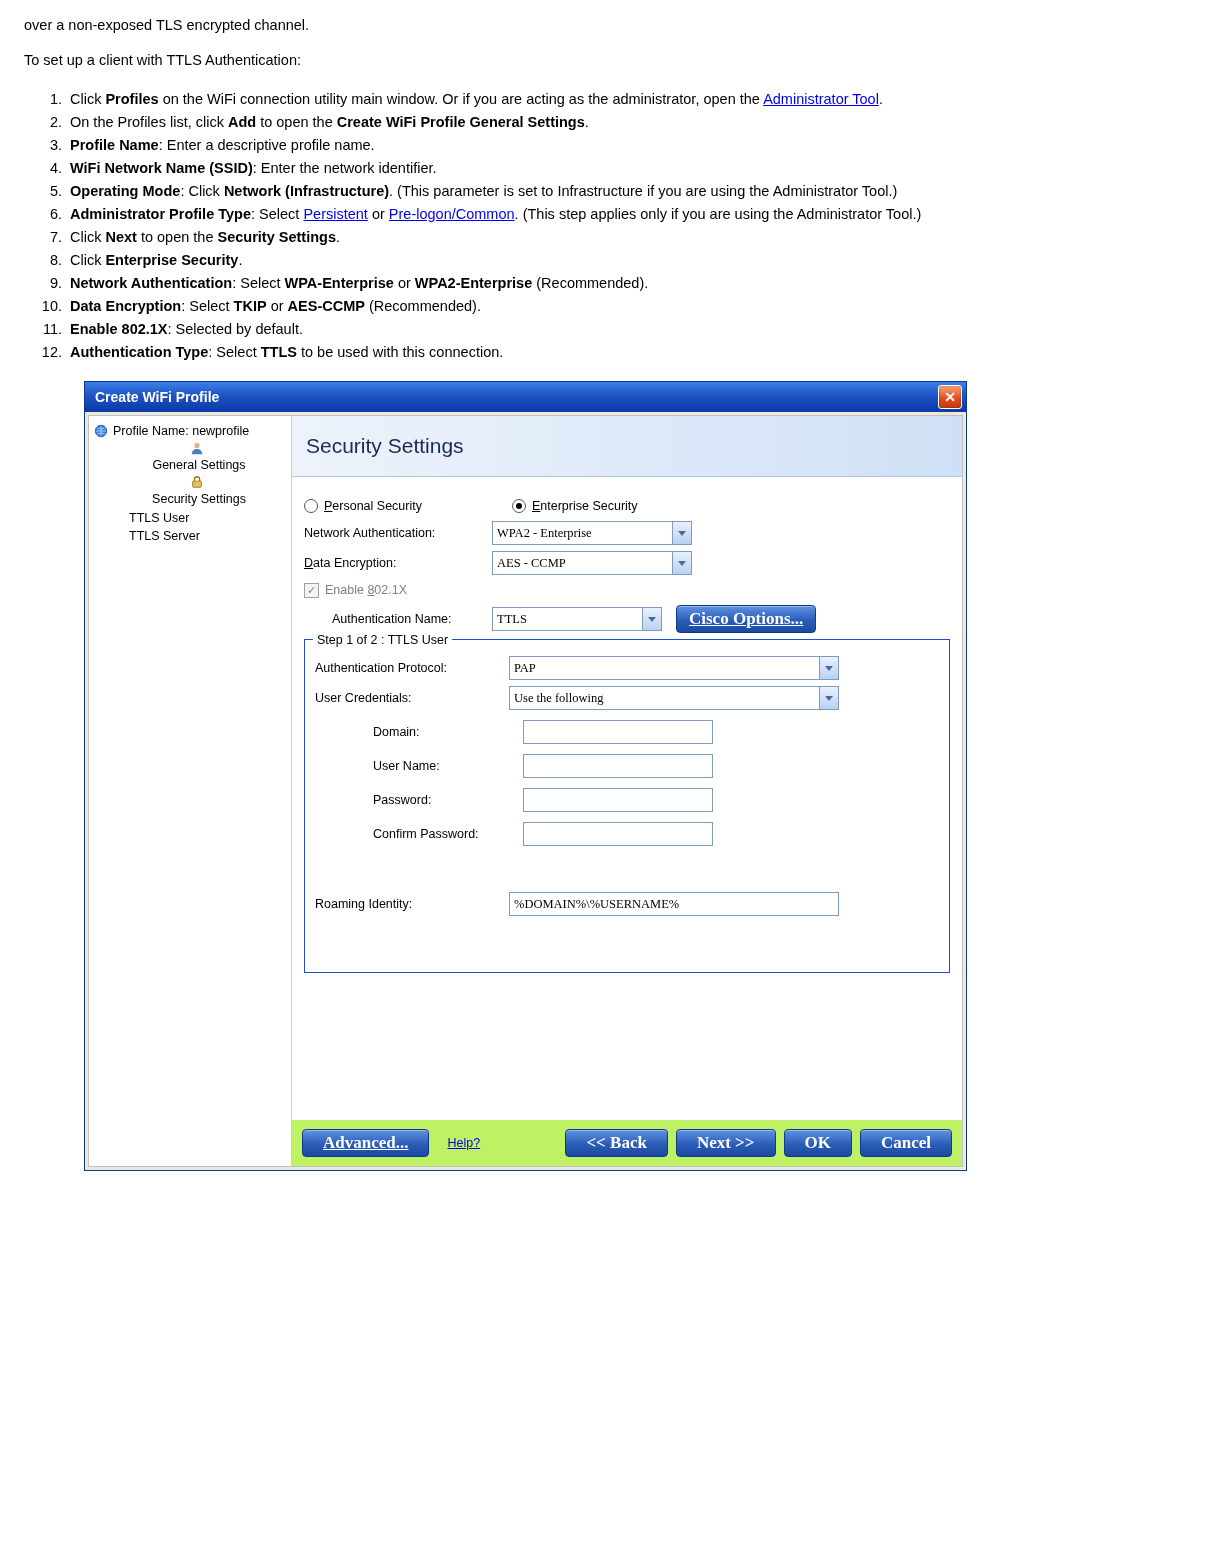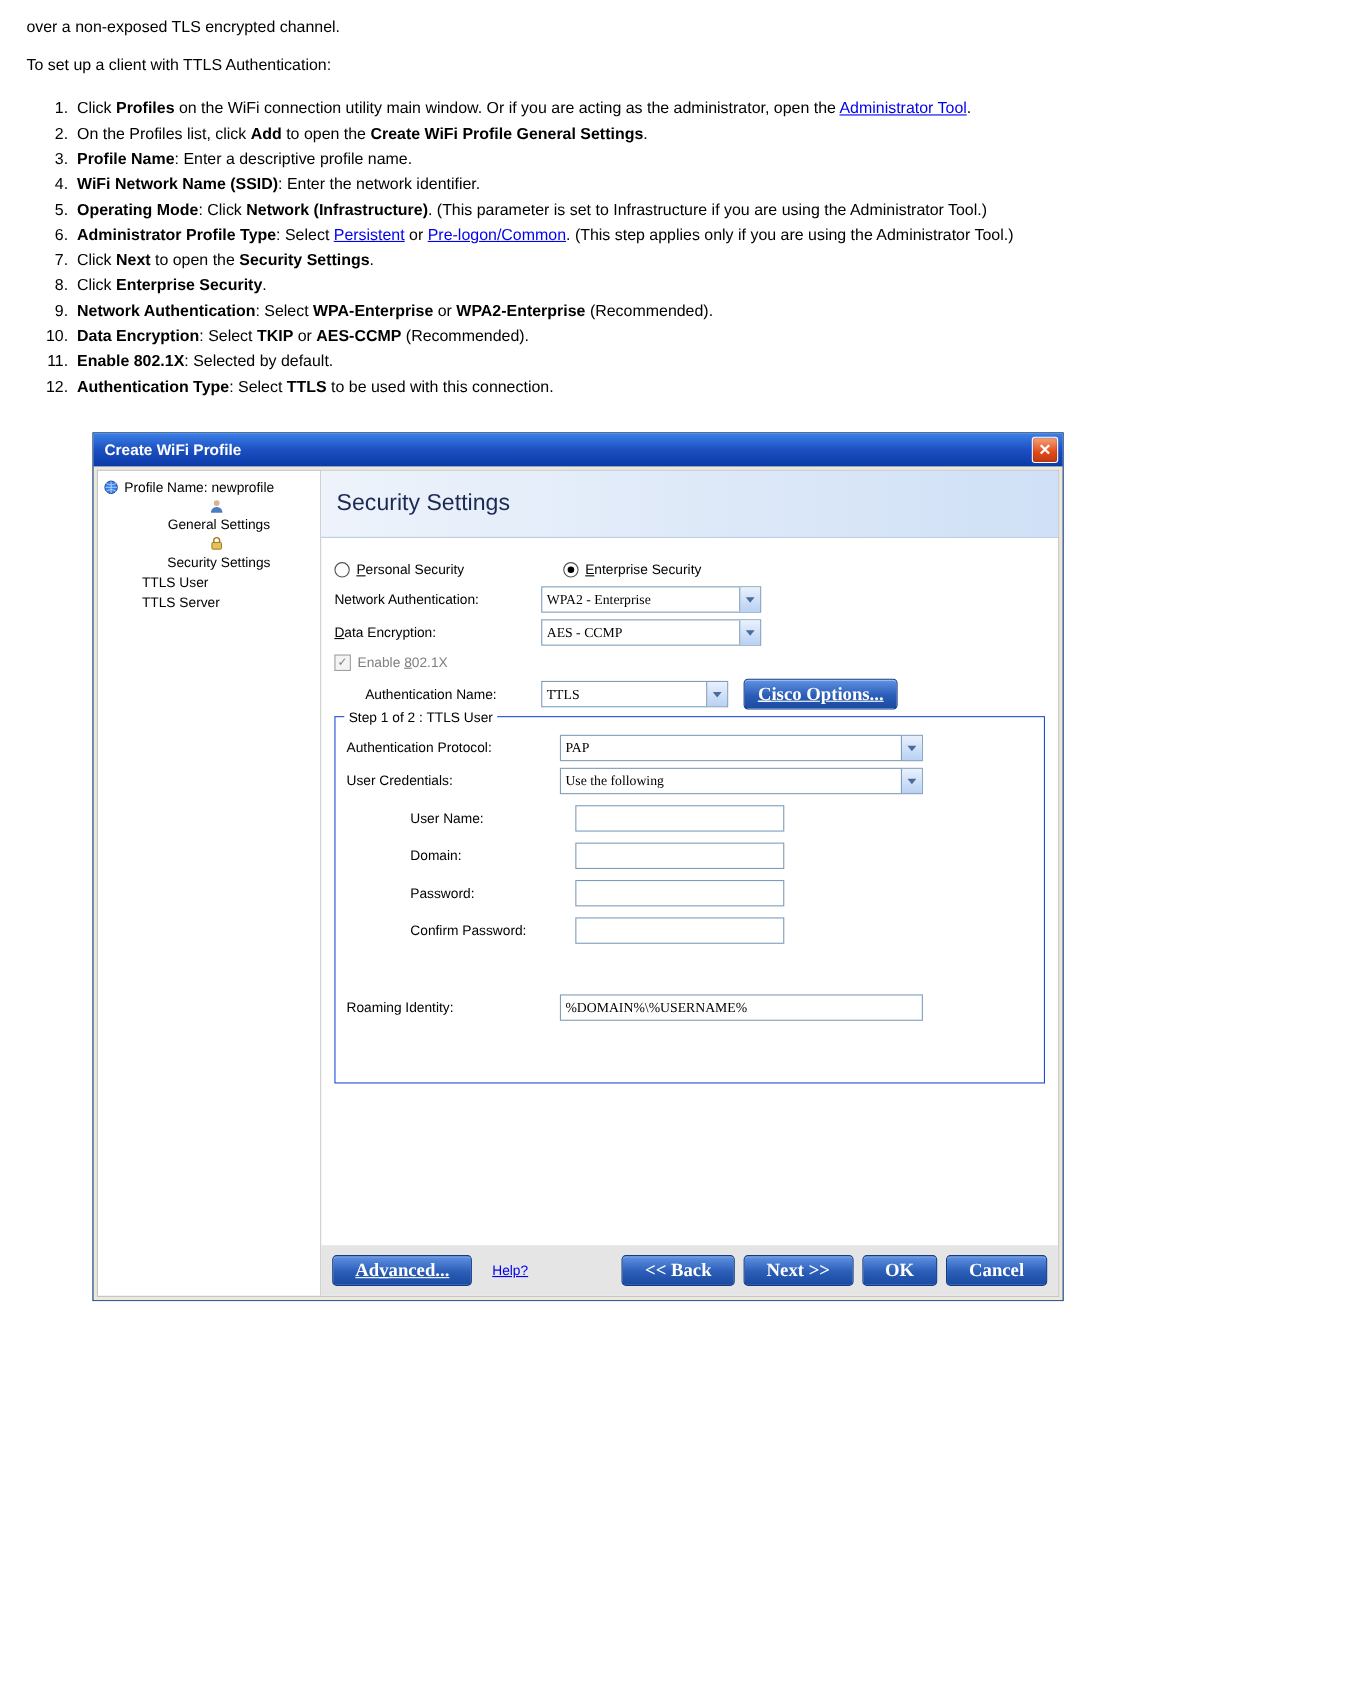--- a/index.html
+++ b/index.html
@@ -22,21 +22,21 @@
   }
   ol.steps > li {
     padding-left: 4px;
     margin: 2px 0;
   }
   ol.steps > li::marker {
     font-family: Verdana, Geneva, sans-serif;
   }
 
   
-  .dialog-wrap { margin: 30px 0 0 60px; }
+  .dialog-wrap { margin: 18px 0 0 60px; }
   .dialog {
     width: 881px;
     border: 1px solid #0a3a8a;
     background: #ece9d8;
     font-family: Tahoma, sans-serif;
     font-size: 12.5px;
     color: #000;
   }
   .titlebar {
     height: 30px;
@@ -151,21 +151,21 @@
   }
   .cred-row { display:flex; align-items:center; margin: 10px 0; }
   .cred-row .lbl2 { width: 150px; margin-left: 58px;}
 
   .buttonbar {
     position:absolute; left:0; right:0; bottom:0;
     height: 46px;
     display:flex; align-items:center;
     padding: 0 10px;
     gap: 8px;
-    background:#e5e5e5;
+    background:#bef264;
   }
   .buttonbar .help { color:#0000EE; margin-left:10px; }
   .buttonbar .flex { flex:1; }
   .xpbtn.wide { padding: 0 20px; }
 </style>
 </head>
 <body>
 
 <div class="page">
   <p>over a non-exposed TLS encrypted channel.</p>
@@ -315,25 +315,25 @@
               </div>
               <div class="row">
                 <span class="lbl" style="width:194px">User Credentials:</span>
                 <div class="combo" style="width:320px">
                   <span>Use the following</span>
                     <span class="arrow"></span>
                 </div>
               </div>
 
               <div class="cred-row">
+                <span class="lbl2">Domain:</span>
+                <div class="winput" style="width:180px"></div>
+              </div>
+              <div class="cred-row">
                 <span class="lbl2">User Name:</span>
-                <div class="winput" style="width:180px"></div>
-              </div>
-              <div class="cred-row">
-                <span class="lbl2">Domain:</span>
                 <div class="winput" style="width:180px"></div>
               </div>
               <div class="cred-row">
                 <span class="lbl2">Password:</span>
                 <div class="winput" style="width:180px"></div>
               </div>
               <div class="cred-row">
                 <span class="lbl2">Confirm Password:</span>
                 <div class="winput" style="width:180px"></div>
               </div>

